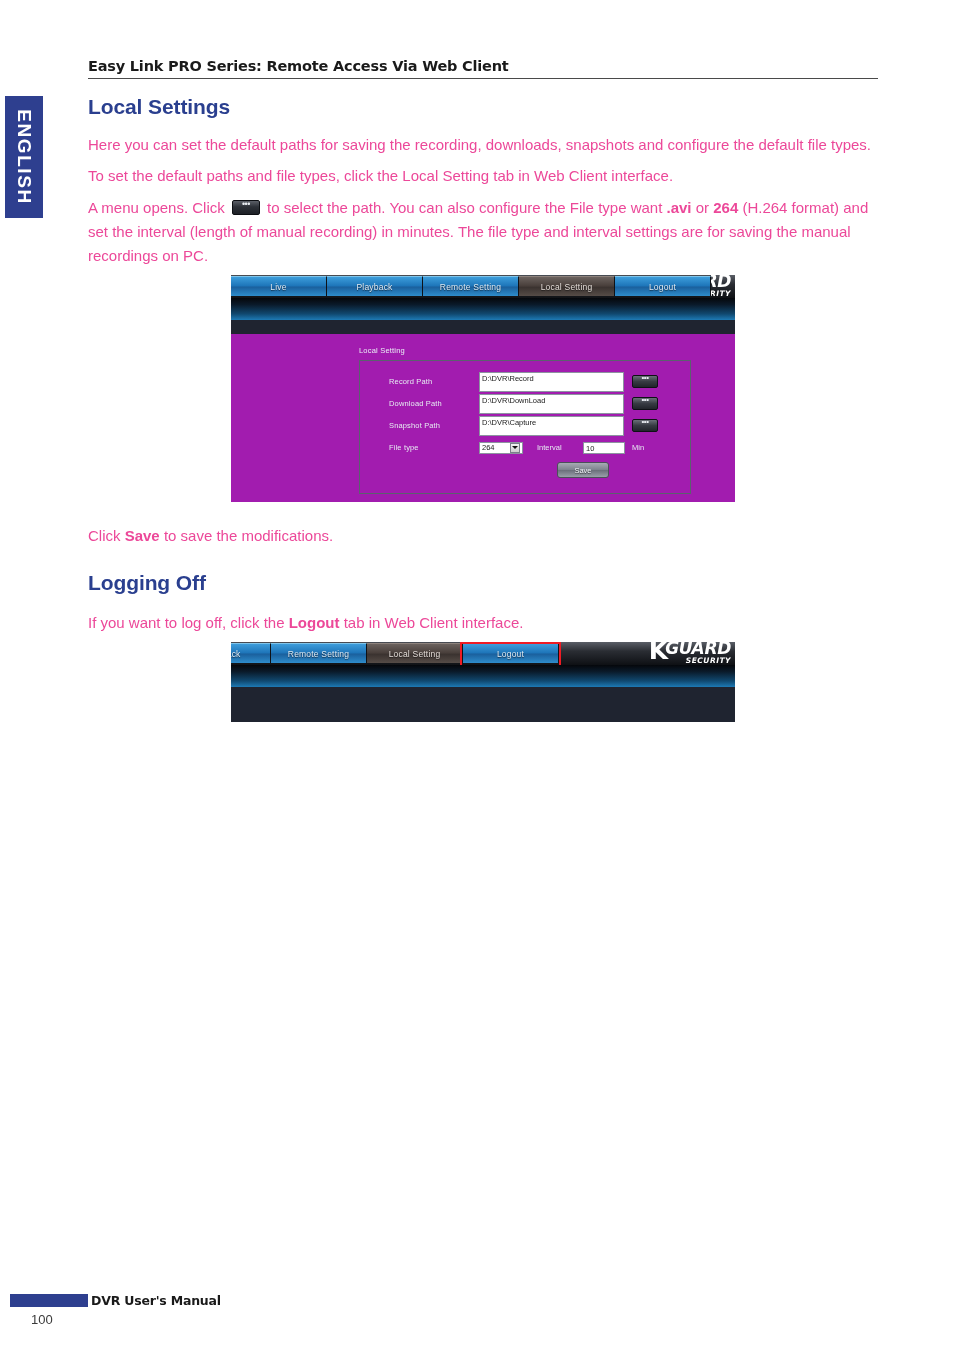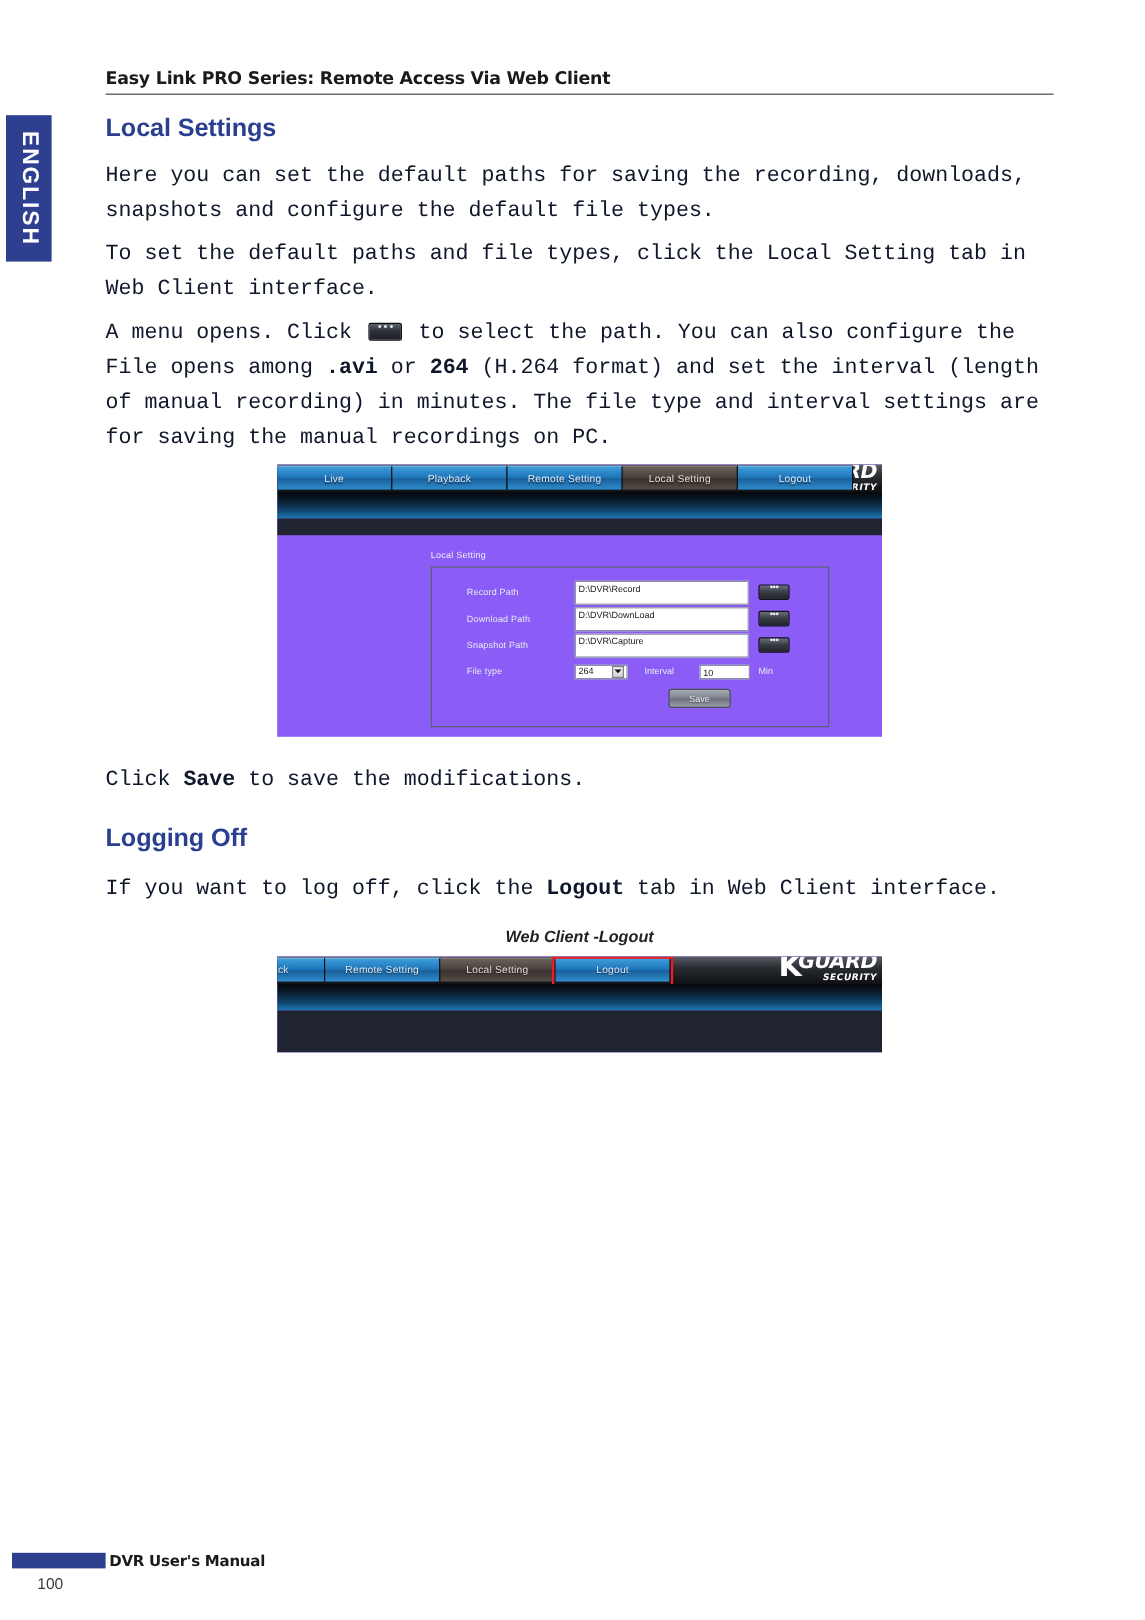--- a/index.html
+++ b/index.html
@@ -71,25 +71,25 @@
     font-weight: bold;
     margin: 0 0 14px 0;
     letter-spacing: -0.1px;
   }
   h1.section-heading.second {
     margin-top: 22px;
     margin-bottom: 16px;
   }
 
   p.body-text {
-    font-size: 18px;
+    font-size: 15px;
     line-height: 1.62;
     margin: 0 0 7px 0;
-    color: #0f172a;
-    font-family: Liberation Mono, monospace;
+    color: #ec4899;
+    font-family: Liberation Sans, sans-serif;
   }
   b { font-weight: bold; }
 
   .inline-browse {
     display: inline-block;
     width: 26px;
     height: 13px;
     vertical-align: -2px;
     margin: 0 3px;
     border-radius: 2px;
@@ -118,21 +118,21 @@
     color: #231f20;
     margin: 16px 0 9px 0;
     font-family: "Liberation Sans", sans-serif;
   }
 
   
   .shot {
     position: relative;
     width: 504px;
     margin: 0 auto;
-    background: #8b5cf6;
+    background: #a21caf;
     overflow: hidden;
   }
   .shot-1 { height: 227px; }
   .shot-2 { height: 80px; }
 
   
   .navbar {
     position: relative;
     height: 23px;
     background: linear-gradient(180deg, #4a4e55 0%, #24262b 35%, #111317 100%);
@@ -399,21 +399,21 @@
 
   <div class="doc-header">
     <div class="doc-header-title">Easy Link PRO Series: Remote Access Via Web Client</div>
     <div class="header-rule"></div>
   </div>
 
   <h1 class="section-heading">Local Settings</h1>
 
   <p class="body-text">Here you can set the default paths for saving the recording, downloads, snapshots  and configure the default file types.</p>
   <p class="body-text">To set the default paths and file types, click the Local Setting tab in Web Client interface.</p>
-  <p class="body-text"><span>A menu opens. Click </span><span class="inline-browse"></span><span> to select the path. You can also configure the File opens among </span><b>.avi</b><span> or </span><b>264</b><span> (H.264 format) and set the interval (length of manual recording) in minutes. The file type and interval settings are for saving the manual recordings on PC.</span></p>
+  <p class="body-text"><span>A menu opens. Click </span><span class="inline-browse"></span><span> to select the path. You can also configure the File type want </span><b>.avi</b><span> or </span><b>264</b><span> (H.264 format) and set the interval (length of manual recording) in minutes. The file type and interval settings are for saving the manual recordings on PC.</span></p>
 
 
   <div class="shot shot-1">
     <div class="navbar">
       <div class="nav-tab">
           <span>Live</span>
         </div>
       <div class="nav-tab">
           <span>Playback</span>
         </div>
@@ -482,21 +482,20 @@
       </div>
     </div>
   </div>
 
   <p class="body-text" style="margin-top:22px;"><span>Click </span><b>Save</b><span> to save the modifications.</span></p>
 
   <h1 class="section-heading second">Logging Off</h1>
 
   <p class="body-text"><span>If you want to log off, click the </span><b>Logout</b><span> tab in Web Client interface.</span></p>
 
-  <div class="figure-caption">Web Client -Logout</div>
 
   <div class="shot shot-2">
     <div class="navbar shifted">
       <div class="nav-tab">
           <span>Playback</span>
         </div>
       <div class="nav-tab">
           <span>Remote Setting</span>
         </div>
       <div class="nav-tab active">

